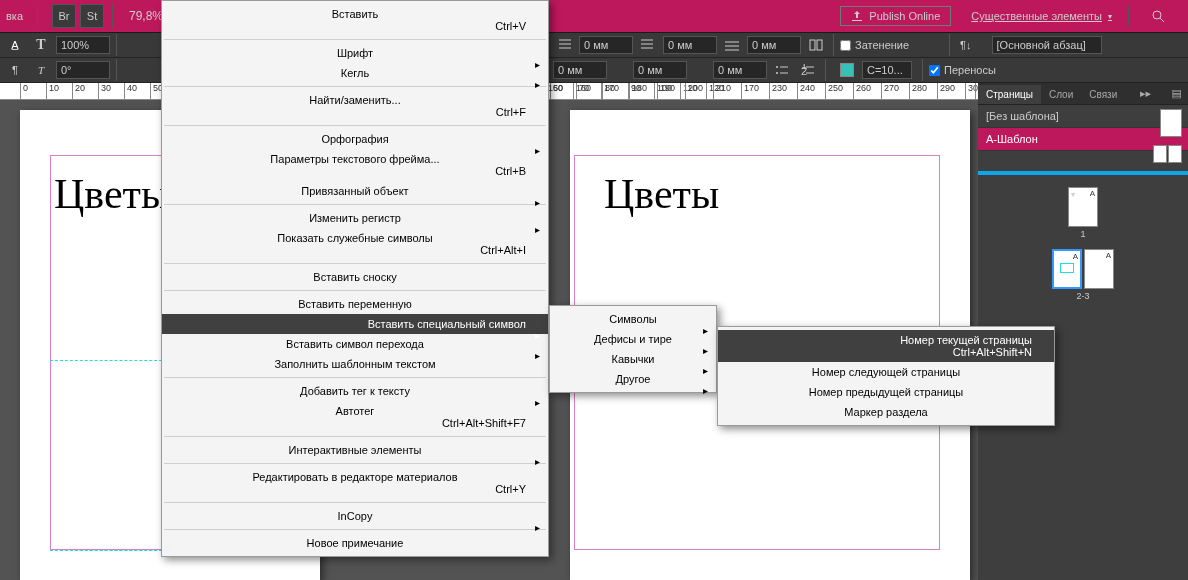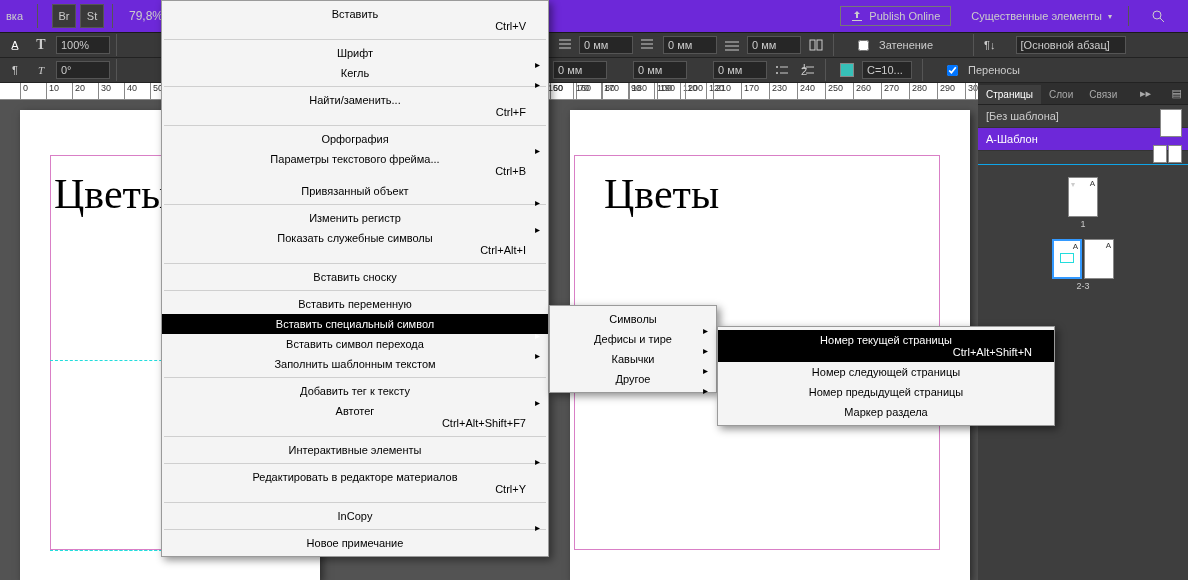--- a/index.html
+++ b/index.html
@@ -1,33 +1,33 @@
 <!DOCTYPE html>
 <html><head>
 <meta charset="utf-8">
 <style>
 * { margin: 0; padding: 0; box-sizing: border-box; font-family: "Segoe UI", Tahoma, sans-serif; font-size: 11px; user-select: none; }
 body { width: 1188px; height: 580px; background: #535353; overflow: hidden; position: relative; }
 
 
-.topbar { height: 33px; background: #6d28d9; display: flex; align-items: center; color: #ccc; border-bottom: 1px solid #1a1a1a; }
+.topbar { height: 33px; background: #be185d; display: flex; align-items: center; color: #ccc; border-bottom: 1px solid #1a1a1a; }
 .topbar .sq { width: 24px; height: 24px; margin-left: 6px; background: #3a3a3a; border: 1px solid #555; display: flex; align-items: center; justify-content: center; font-size: 10px; }
 .topbar .sep { width: 1px; height: 24px; background: #555; margin: 0 8px; }
 .topbar .zoom { margin-left: 8px; font-size: 12px; }
 .topbar .spacer { flex: 1; }
 .topbar .pub { border: 1px solid #777; padding: 3px 10px; display: flex; align-items: center; gap: 6px; }
-.topbar .combo { margin-left: 12px; padding: 3px 8px; display: flex; align-items: center; gap: 6px; }
+.topbar .combo { margin-left: 12px; padding: 3px 8px; display: flex; align-items: center; gap: 6px; text-decoration: underline; }
 .topbar .srch { margin-left: 8px; width: 60px; height: 20px; border-left: 1px solid #555; display:flex; align-items:center; justify-content:center;}
 
 
 .ctrl { height: 25px; background: #393939; border-bottom: 1px solid #222; display: flex; align-items: center; color: #ccc; }
 .ctrl .ico { width: 22px; height: 22px; margin-left: 4px; display:flex; align-items:center; justify-content:center; }
 .ctrl .field { margin-left: 4px; height: 18px; background: #262626; border: 1px solid #555; padding: 0 4px; display:flex; align-items:center; min-width:54px; font-size:10px;}
 .ctrl .vsep { width:1px; height:22px; background:#555; margin:0 6px; }
-.ctrl .chk { margin-left:18px; display:flex; align-items:center; gap:10px; font-size:10px;}
+.ctrl .chk { margin-left:0; display:flex; align-items:center; gap:4px; font-size:10px;}
 .ctrl input[type=checkbox]{ width:11px; height:11px; }
 
 
 .ruler { height: 17px; background: #fff; border-bottom: 1px solid #888; position: relative; overflow:hidden; }
 .ruler .tick { position:absolute; top:0; height:17px; border-left:1px solid #888; font-size:9px; padding-left:2px; color:#333;}
 
 
 .canvas { position:absolute; top:100px; left:0; right:210px; bottom:0; background:#535353; }
 .page { position:absolute; background:#fff; box-shadow: 3px 3px 8px rgba(0,0,0,.5); }
 .page.l { left:20px; top:10px; width:300px; height:470px; }
@@ -42,36 +42,36 @@
 .page.l .gc3{left:30px;right:4px;top:440px;}
 .page.r .gc1{left:4px;right:30px;top:255px;}
 
 
 .panel { position:absolute; top:83px; right:0; bottom:0; width:210px; background:#3e3e3e; color:#ccc; }
 .panel .tabs { height:22px; background:#2f2f2f; display:flex; align-items:flex-end; border-bottom:1px solid #222;}
 .panel .tab { padding:4px 8px; font-size:10px; color:#aaa; }
 .panel .tab.act { background:#3e3e3e; color:#fff;}
 .panel .tabs .mini{ margin-left:auto; padding:4px 6px; color:#aaa;}
 .panel .row { padding:5px 8px; display:flex; align-items:center; font-size:10px; border-bottom:1px solid #333;}
-.panel .row.sel { background:#6d28d9; color:#fff;}
+.panel .row.sel { background:#be185d; color:#fff;}
 .panel .thumbwrap { padding:12px 0; display:flex; flex-direction:column; align-items:center; gap:10px;}
 .panel .thumb { width:22px; height:30px; background:#fff; border:1px solid #888; position:relative;}
 .panel .thumb.big { width:30px; height:40px;}
 .panel .thumb .lbl{ position:absolute; top:1px; right:2px; font-size:8px; color:#333;}
 .panel .thumbpair { display:flex; gap:2px;}
 .panel .pn { font-size:9px; color:#ccc; margin-top:2px;}
 .panel .mast-th { position:absolute; top:4px; right:6px; width:22px; height:28px; background:#fff; border:1px solid #888;}
 .panel .mast-pair{ position:absolute; top:40px; right:6px; display:flex; gap:1px;}
 .panel .mast-pair .tm{ width:14px; height:18px; background:#fff; border:1px solid #888;}
-.panel .sec1{ position:relative; height:60px; border-bottom:1px solid #0ea5e9;}
+.panel .sec1{ position:relative; height:70px; border-bottom:4px solid #0ea5e9;}
 
 
 .menu { position:absolute; background:#f4f4f4; border:1px solid #9a9a9a; box-shadow:3px 3px 8px rgba(0,0,0,.45); padding:3px 0; color:#000;}
 .menu .mi { padding:4px 22px 4px 22px; display:flex; align-items:center; white-space:nowrap; position:relative;flex-direction:column;}
-.menu .mi.hl { background:#000000; color:#fff;}
+.menu .mi.hl { background:#404040; color:#fff;align-items:flex-end;}
 .menu .mi .sc { margin-left:auto; padding-left:40px; color:inherit;}
 .menu .mi .ar::after { content:"▸"; position:absolute; right:8px; font-size:10px;}
 .menu .sepm { height:1px; background:#cfcfcf; margin:3px 2px;}
 .menu.m1 { left:161px; top:0; width:388px; }
 .menu.m2 { left:549px; top:305px; width:168px;}
 .menu.m3 { left:717px; top:326px; width:338px;}
 
 
 svg { display:block; }
 

